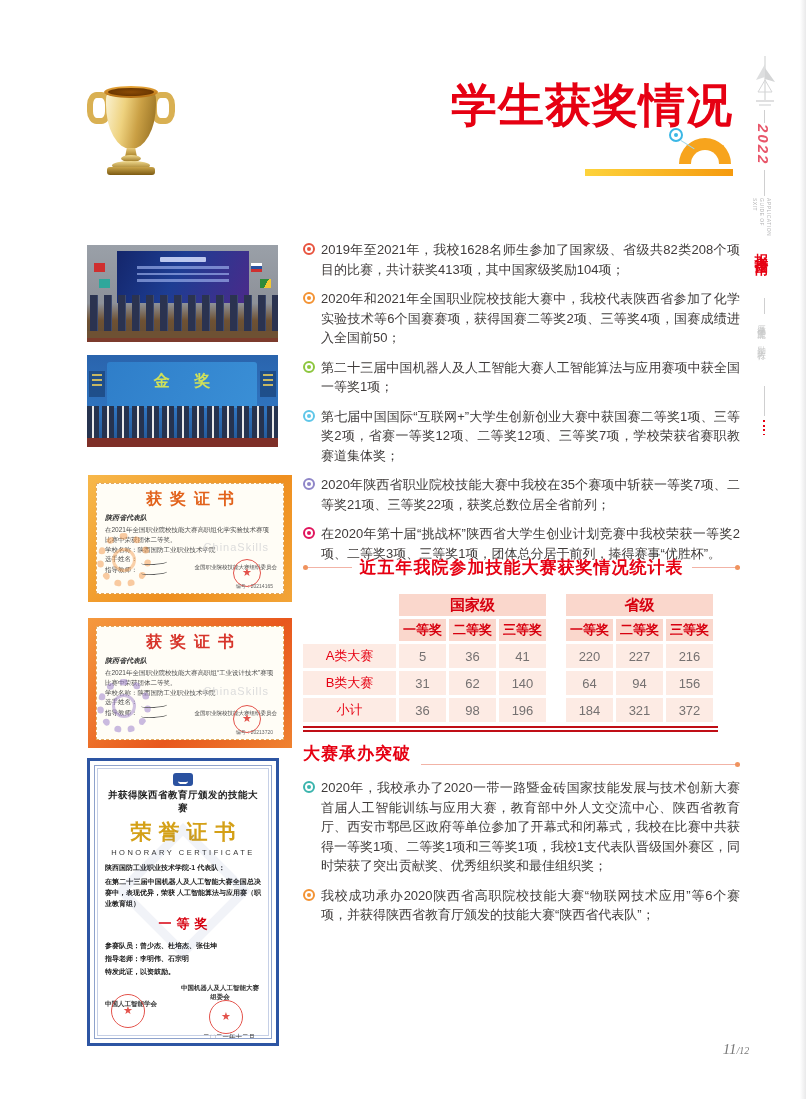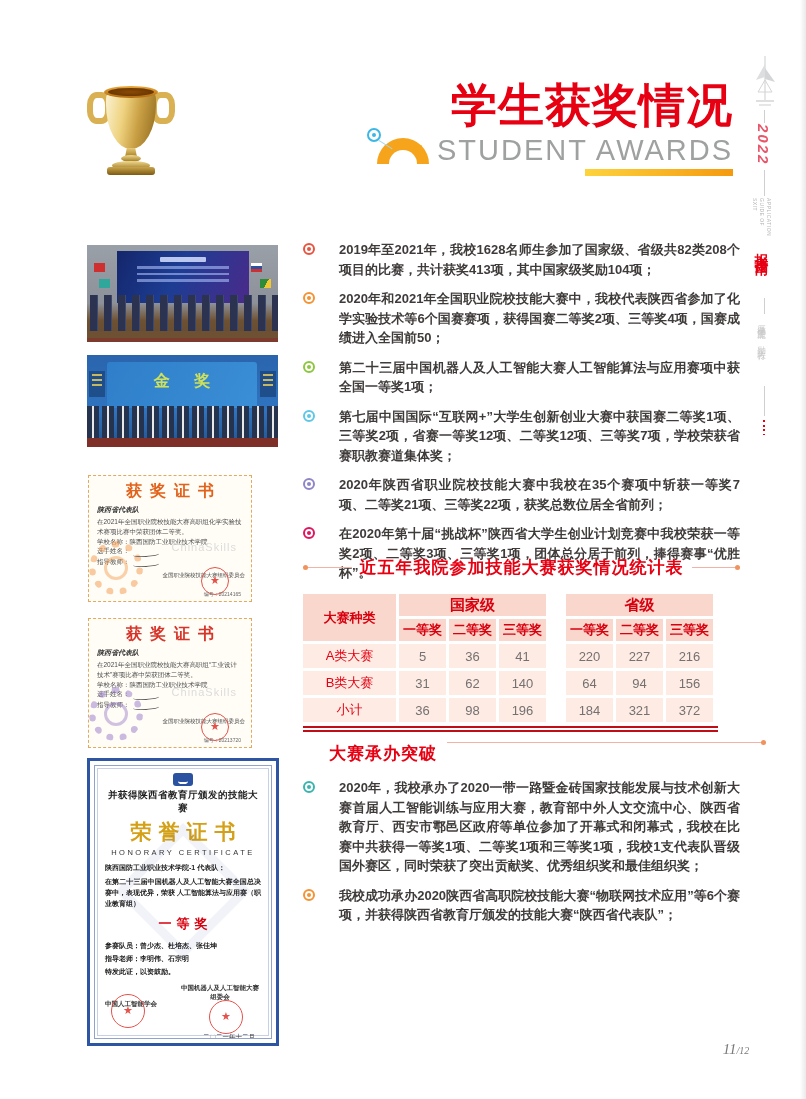--- a/index.html
+++ b/index.html
@@ -75,21 +75,21 @@
   .p2-panel { position:absolute; left:20px; top:7px; width:150px; height:46px; border-radius:3px;
     background:linear-gradient(120deg,#2f7ec9,#3a8fd6); }
   .p2-label { text-align:center; margin-top:9px; font-size:16px; font-weight:bold;
     letter-spacing:10px; color:#cfe05a; text-indent:10px; }
   .p2-side { position:absolute; top:16px; width:16px; height:26px; background:rgba(20,52,100,.55); }
   .p2-side i { display:block; width:10px; height:2px; margin:3px auto 0; background:rgba(240,210,90,.8); }
   .p2-people { position:absolute; left:0; bottom:9px; height:32px; width:100%;
     background:repeating-linear-gradient(90deg,#26334f 0 5px,#e8e8e8 5px 7px,#26334f 7px 12px,transparent 12px 15px); }
   .p2-floor { position:absolute; left:0; bottom:0; height:9px; width:100%; background:#7e2f28; }
 
-  .cert { position:absolute; left:88px; width:164px; padding:0; }
+  .cert { position:absolute; left:88px; width:204px; padding:8px; }
   .cert-inner { position:relative; width:100%; height:100%; background:#fffdf6;
     border:1px dashed rgba(220,150,60,.8); padding:5px 8px; overflow:hidden; }
   .cert1 { top:475px; height:127px; background:linear-gradient(135deg,#f7b84a,#ef8f1f 60%,#f2a437); }
   .cert2 { top:618px; height:130px; background:linear-gradient(135deg,#f59a3e,#e8571d 60%,#ef8230); }
   .cert-title { text-align:center; font-family:"Liberation Serif","DejaVu Serif",serif;
     font-weight:bold; font-size:16px; letter-spacing:8px; text-indent:8px; margin-bottom:3px; }
   .cert1 .cert-title { color:#e2621b; }
   .cert2 .cert-title { color:#d7342a; }
   .cert-to { font-size:7px; font-weight:bold; font-style:italic; color:#333; margin-bottom:2px; }
   .cert-line { font-size:6.5px; color:#4c4c4c; line-height:1.5; }
@@ -130,21 +130,21 @@
   .c3-seal-l { position:absolute; left:6px; top:10px; width:34px; height:34px; }
   .c3-seal-r { position:absolute; right:18px; top:16px; width:34px; height:34px; }
   .c3-seal-label-l { position:absolute; left:0px; top:16px; width:58px; font-size:6.5px; font-weight:bold; color:#333; }
   .c3-seal-label-r { position:absolute; right:2px; top:0px; width:78px; font-size:6.5px; font-weight:bold; color:#333; text-align:center; }
   .c3-date { position:absolute; right:6px; bottom:0px; font-size:6.5px; color:#333; }
 
   
   .bullets { position:absolute; left:303px; width:437px; }
   .bullets1 { top:240px; }
   .bullets2 { top:778px; }
-  .bullet { display:flex; gap:24px; margin-bottom:10px;font-weight:bold; }
+  .bullet { display:flex; gap:6px; margin-bottom:10px; }
   .ring { flex:0 0 12px; width:12px; height:12px; margin-top:3px; border:2px solid; border-radius:50%; position:relative; }
   .ring::after { content:""; position:absolute; inset:2px; background:currentColor; border-radius:50%; }
   .bullet p { font-size:13px; color:#3f3b3a; line-height:1.5; text-align:justify; }
 
   .tbl-title-row { position:absolute; left:303px; top:556px; width:437px; display:flex; align-items:center; gap:8px; }
   .tbl-title-row .dash { flex:1; height:1px; background:#f2b3a6; position:relative; }
   .tbl-title-row .dash::before { content:""; position:absolute; top:-2px; width:5px; height:5px; border-radius:50%; background:#f0935e; }
   .tbl-title-row .dash.l::before { left:0; }
   .tbl-title-row .dash.r::before { right:0; }
   .tbl-title { font-size:17px; font-weight:bold; color:#e60012; letter-spacing:1px; }
@@ -153,21 +153,21 @@
     grid-template-columns:93px 47px 47px 47px 14px 47px 47px 47px;
     grid-template-rows:22px 22px 24px 24px 24px; gap:3px; background:#fff; }
   .stats-grid .cell { display:flex; align-items:center; justify-content:center; }
   .cell.hdr { background:#fad7cc; color:#d7000f; font-weight:bold; font-size:13px; }
   .cell.group { font-size:15px; }
   .cell.data { background:#fdebe4; font-size:13px; color:#757171; }
   .cell.rlabel { background:#fdebe4; color:#e60012; font-size:13px; }
   .stats-underline { position:absolute; left:303px; top:726px; width:415px; height:6px;
     border-top:2px solid #c00e16; border-bottom:2px solid #c00e16; }
 
-  .sec-head { position:absolute; left:303px; top:742px; width:437px; display:flex; align-items:flex-start;margin-left:26px; }
+  .sec-head { position:absolute; left:303px; top:742px; width:437px; display:flex; align-items:flex-end; }
   .sec-head-title { font-size:17px; font-weight:bold; color:#e60012; letter-spacing:1px; }
   .sec-head .dash { flex:1; height:1px; background:#f2b3a6; margin-left:10px; position:relative; }
   .sec-head .dash::after { content:""; position:absolute; right:0; top:-2px; width:5px; height:5px; border-radius:50%; background:#f0935e; }
 
   .page-num { position:absolute; left:700px; top:1040px; width:72px; text-align:center;
     font-family:"Liberation Serif","DejaVu Serif",serif; font-style:italic; color:#7a7a7a; }
   .pn-big { font-size:15px; }
   .pn-small { font-size:10px; }
 </style>
 </head>
@@ -186,21 +186,20 @@
     <div class="t-base1"></div>
       <div class="t-base2"></div>
   </div>
   <div class="hdr-block">
     <div class="hdr-title">学生获奖情况</div>
     <div class="hdr-sub-row">
       <span class="hdr-arc">
         <span class="arc-ring"></span>
           <span class="arc-scope"></span>
       </span>
-      <span class="hdr-subtitle">STUDENT AWARDS</span>
     </div>
   </div>
   <div class="hdr-underline"></div>
 
   <svg style="position:absolute;left:748px;top:56px" width="34" height="52" viewBox="0 0 34 52">
     <line x1="17" y1="0" x2="17" y2="44" stroke="#d4d5d6" stroke-width="1.2"></line>
     <path d="M17 8 L8 24 L17 21 Z" fill="#dddedf"></path>
     <path d="M17 12 L27 26 L17 23 Z" fill="#d4d5d6"></path>
     <path d="M17 24 L10 36 L24 36 Z" fill="none" stroke="#d4d5d6" stroke-width="1"></path>
     <line x1="8" y1="45" x2="26" y2="45" stroke="#d4d5d6" stroke-width="1.5"></line>
@@ -344,21 +343,20 @@
     </div>
   </div>
 
   <div class="tbl-title-row">
     <span class="dash l"></span>
     <span class="tbl-title">近五年我院参加技能大赛获奖情况统计表</span>
     <span class="dash r"></span>
   </div>
 
   <div class="stats-grid">
-    <div class="cell hdr" style="grid-area:1/1/3/2">大赛种类</div>
     <div class="cell hdr group" style="grid-area:1/2/2/5">国家级</div>
     <div class="cell hdr group" style="grid-area:1/6/2/9">省级</div>
     <div class="cell hdr" style="grid-area:2/2">一等奖</div>
     <div class="cell hdr" style="grid-area:2/3">二等奖</div>
     <div class="cell hdr" style="grid-area:2/4">三等奖</div>
     <div class="cell hdr" style="grid-area:2/6">一等奖</div>
     <div class="cell hdr" style="grid-area:2/7">二等奖</div>
     <div class="cell hdr" style="grid-area:2/8">三等奖</div>
 
     <div class="cell rlabel" style="grid-area:3/1">A类大赛</div>

